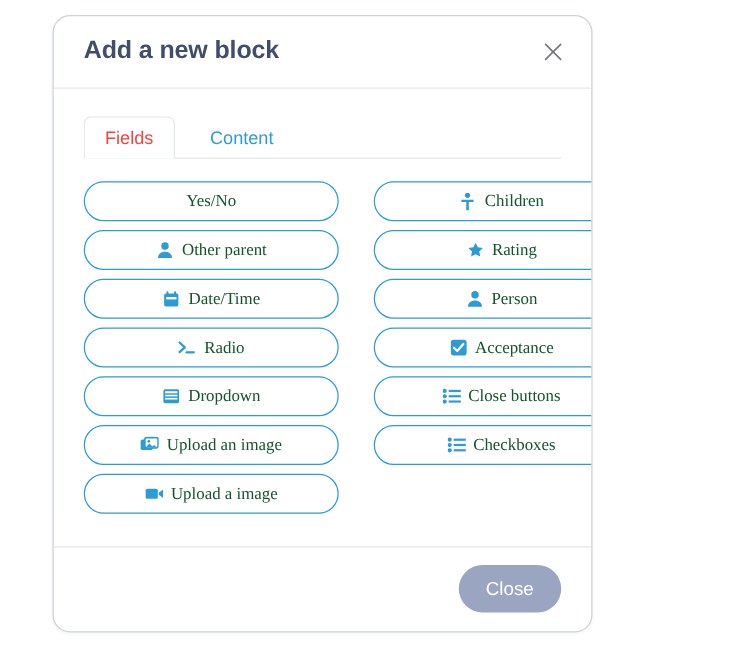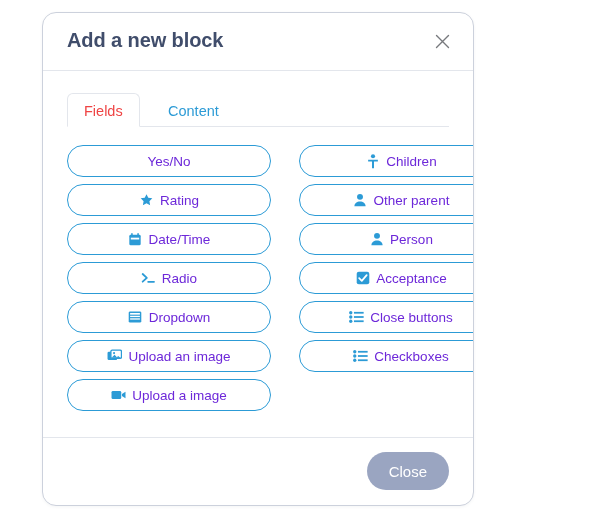--- a/index.html
+++ b/index.html
@@ -117,23 +117,23 @@
     grid-template-columns: 204px 204px;
     column-gap: 28px;
     row-gap: 7px;
   }
 
   .field-btn {
     height: 32px;
     border: 1px solid #2c9bd6;
     border-radius: 18px;
     background: #ffffff;
-    color: #6d28d9;
+    color: #14532d;
     font-size: 13.5px;
-    font-family: Liberation Sans, sans-serif;
+    font-family: Liberation Serif, serif;
     display: flex;
     align-items: center;
     justify-content: center;
     gap: 6px;
     cursor: pointer;
     box-sizing: border-box;
     padding: 0 8px;
     white-space: nowrap;
   }
 
@@ -204,34 +204,34 @@
             <span class="field-ico">
               <svg width="12" height="15" viewBox="0 0 12 16">
                 <circle cx="6" cy="2.4" r="2.2" fill="#2c9bd6"></circle>
                 <path d="M0.8 6.2 H11.2 V8 H7.1 V15.2 H4.9 V8 H0.8 Z" fill="#2c9bd6"></path>
               </svg>
             </span>
             <span>Children</span>
           </button>
           <button class="field-btn">
             <span class="field-ico">
-              <svg width="15" height="15" viewBox="0 0 16 16">
-                <path fill="#2c9bd6" d="M8 1.2l1.9 3.9 4.3.6-3.1 3 .8 4.3L8 11l-3.9 2 .8-4.3-3.1-3 4.3-.6z"></path>
-              </svg>
-            </span>
-            <span>Rating</span>
-          </button>
-          <button class="field-btn">
-            <span class="field-ico">
               <svg width="14" height="14" viewBox="0 0 16 16">
                 <circle cx="8" cy="4.4" r="3.4" fill="#2c9bd6"></circle>
                 <path d="M1.6 15.2c0-3.6 2.9-5.6 6.4-5.6s6.4 2 6.4 5.6z" fill="#2c9bd6"></path>
               </svg>
             </span>
             <span>Other parent</span>
+          </button>
+          <button class="field-btn">
+            <span class="field-ico">
+              <svg width="15" height="15" viewBox="0 0 16 16">
+                <path fill="#2c9bd6" d="M8 1.2l1.9 3.9 4.3.6-3.1 3 .8 4.3L8 11l-3.9 2 .8-4.3-3.1-3 4.3-.6z"></path>
+              </svg>
+            </span>
+            <span>Rating</span>
           </button>
           <button class="field-btn">
             <span class="field-ico">
               <svg width="14" height="15" viewBox="0 0 16 16">
                 <rect x="1.5" y="2.6" width="13" height="12" rx="1.6" fill="#2c9bd6"></rect>
                 <rect x="3.2" y="5.9" width="9.6" height="2.1" fill="#fff"></rect>
                 <rect x="3.6" y="0.6" width="1.8" height="3.2" rx="0.9" fill="#2c9bd6"></rect>
                 <rect x="10.6" y="0.6" width="1.8" height="3.2" rx="0.9" fill="#2c9bd6"></rect>
               </svg>
             </span>

